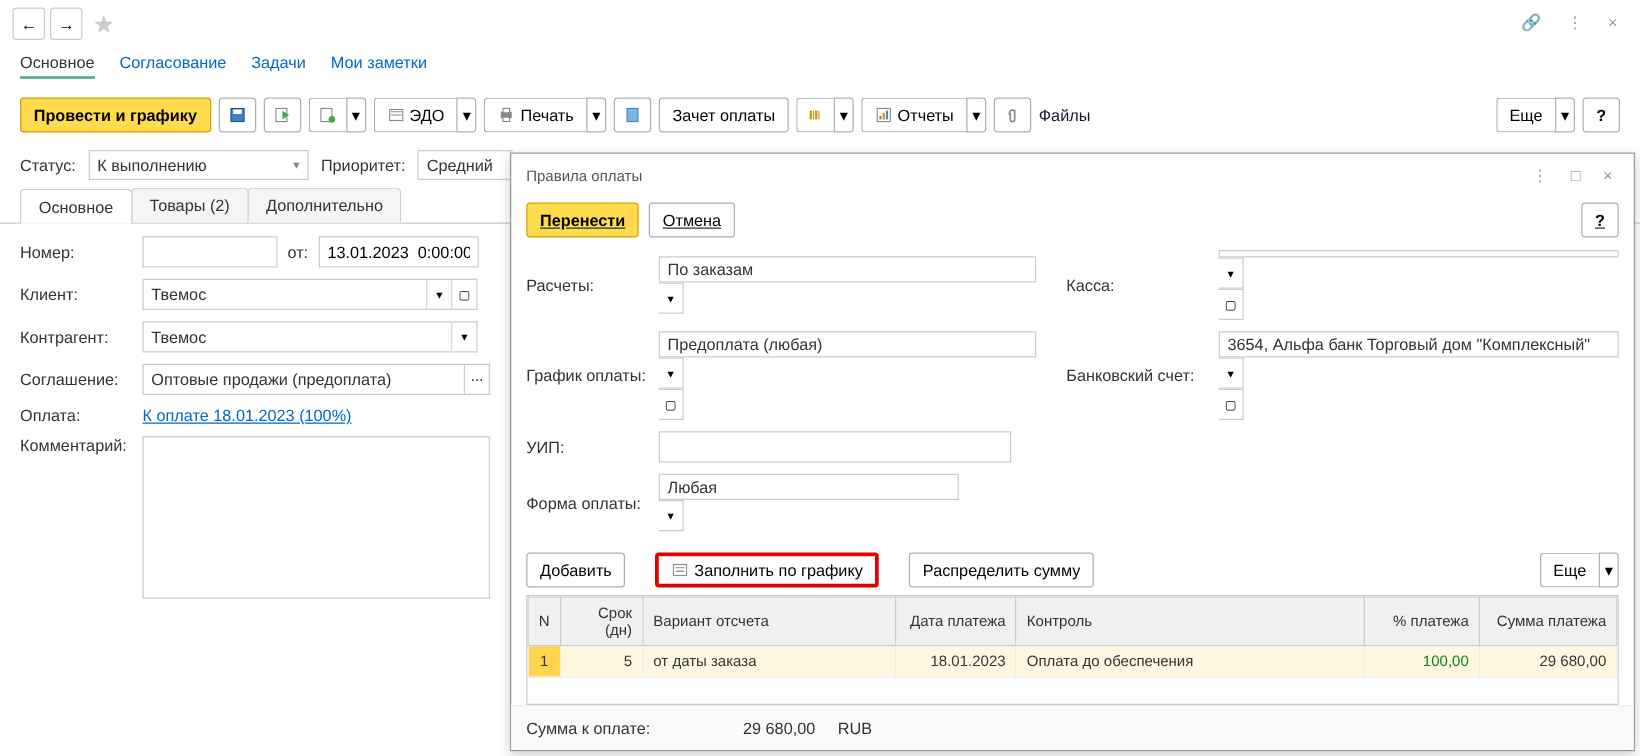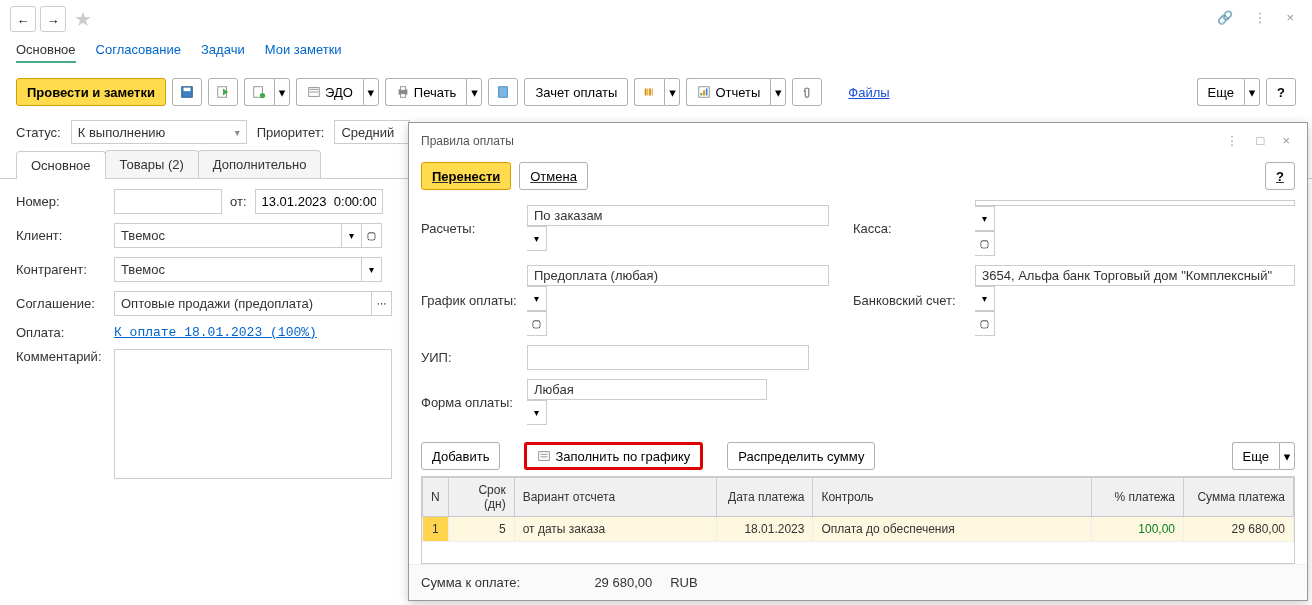--- a/index.html
+++ b/index.html
@@ -20,21 +20,21 @@
 .tab-link.active { color: #333; border-bottom: 2px solid #4a8; padding-bottom: 4px; }
 
 
 .toolbar { padding: 8px 16px; display: flex; align-items: center; gap: 6px; }
 .btn { height: 28px; padding: 0 10px; border: 1px solid #b0b0b0; background: #fff; border-radius: 3px; cursor: pointer; display: inline-flex; align-items: center; gap: 4px; }
 .btn-yellow { background: #ffdb4d; border-color: #d4a000; font-weight: bold; }
 .btn-icon { width: 30px; padding: 0; justify-content: center; }
 .btn-split { display: inline-flex; }
 .btn-split .btn:first-child { border-radius: 3px 0 0 3px; border-right: none; }
 .btn-split .btn-arrow { width: 16px; border-radius: 0 3px 3px 0; padding: 0; justify-content: center; }
-.toolbar .link { color: #1d4ed8; text-decoration: underline; cursor: pointer; margin-left: 20px; }
+.toolbar .link { color: #0f172a; cursor: pointer; margin-left: 0; }
 .toolbar-right { margin-left: auto; display: flex; gap: 6px; align-items: center; }
 .help-btn { font-weight: bold; }
 
 
 .status-row { padding: 6px 16px; display: flex; align-items: center; gap: 10px; }
 .status-row label { color: #333; }
 .select-field { height: 24px; border: 1px solid #ccc; padding: 2px 6px; background: #fff; display: inline-flex; align-items: center; justify-content: space-between; gap: 6px; }
 .select-field .arrow { color: #888; font-size: 10px; }
 
 
@@ -43,21 +43,21 @@
 .sub-tab.active { background: #fff; position: relative; top: 1px; }
 
 
 .form-area { padding: 10px 16px; }
 .form-row { display: flex; align-items: center; margin-bottom: 9px; gap: 8px; }
 .form-label { width: 90px; color: #333; }
 .form-input { height: 25px; border: 1px solid #ccc; padding: 2px 6px; background: #fff; display: inline-flex; align-items: center; }
 .form-input-group { display: inline-flex; }
 .form-input-group .form-input { flex: 1; }
 .btn-field { width: 20px; height: 25px; border: 1px solid #ccc; border-left: none; background: #fff; display: inline-flex; align-items: center; justify-content: center; font-size: 10px; cursor: pointer; }
-.payment-link { color: #0066cc; text-decoration: underline; cursor: pointer; font-family: Liberation Mono, monospace; }
+.payment-link { color: #0066cc; text-decoration: underline; cursor: pointer; }
 
 
 .popup { position: absolute; left: 408px; top: 122px; right: 4px; bottom: 4px; background: #fff; border: 1px solid #999; box-shadow: 0 3px 10px rgba(0,0,0,0.2); display: flex; flex-direction: column; }
 .popup-header { padding: 8px 12px; display: flex; align-items: center; }
 .popup-title { font-size: 12px; color: #555; }
 .popup-header-right { margin-left: auto; display: flex; gap: 8px; align-items: center; color: #999; }
 .popup-header-right span { cursor: pointer; padding: 2px 5px; }
 .popup-toolbar { padding: 4px 12px 10px; display: flex; align-items: center; gap: 8px; text-decoration: underline; }
 .popup-form { padding: 0 12px; }
 .popup-form-row { display: flex; align-items: center; margin-bottom: 9px; gap: 10px; }
@@ -98,21 +98,21 @@
 </div>
 
 <div class="tabs-row">
   <span class="tab-link active">Основное</span>
   <span class="tab-link">Согласование</span>
   <span class="tab-link">Задачи</span>
   <span class="tab-link">Мои заметки</span>
 </div>
 
 <div class="toolbar">
-  <button class="btn btn-yellow">Провести и заметки</button>
+  <button class="btn btn-yellow">Провести и графику</button>
   <button class="btn btn-icon">
         <svg class="icon-svg" viewBox="0 0 16 16">
           <rect x="2" y="2" width="12" height="12" fill="#4080c0" stroke="#205080"></rect>
           <rect x="4" y="3" width="8" height="4" fill="#fff"></rect>
         </svg>
       </button>
   <button class="btn btn-icon">
         <svg class="icon-svg" viewBox="0 0 16 16">
           <rect x="2" y="2" width="10" height="12" fill="#fff" stroke="#888"></rect>
           <path d="M8 4 L14 8 L8 12" fill="#4a4"></path>

